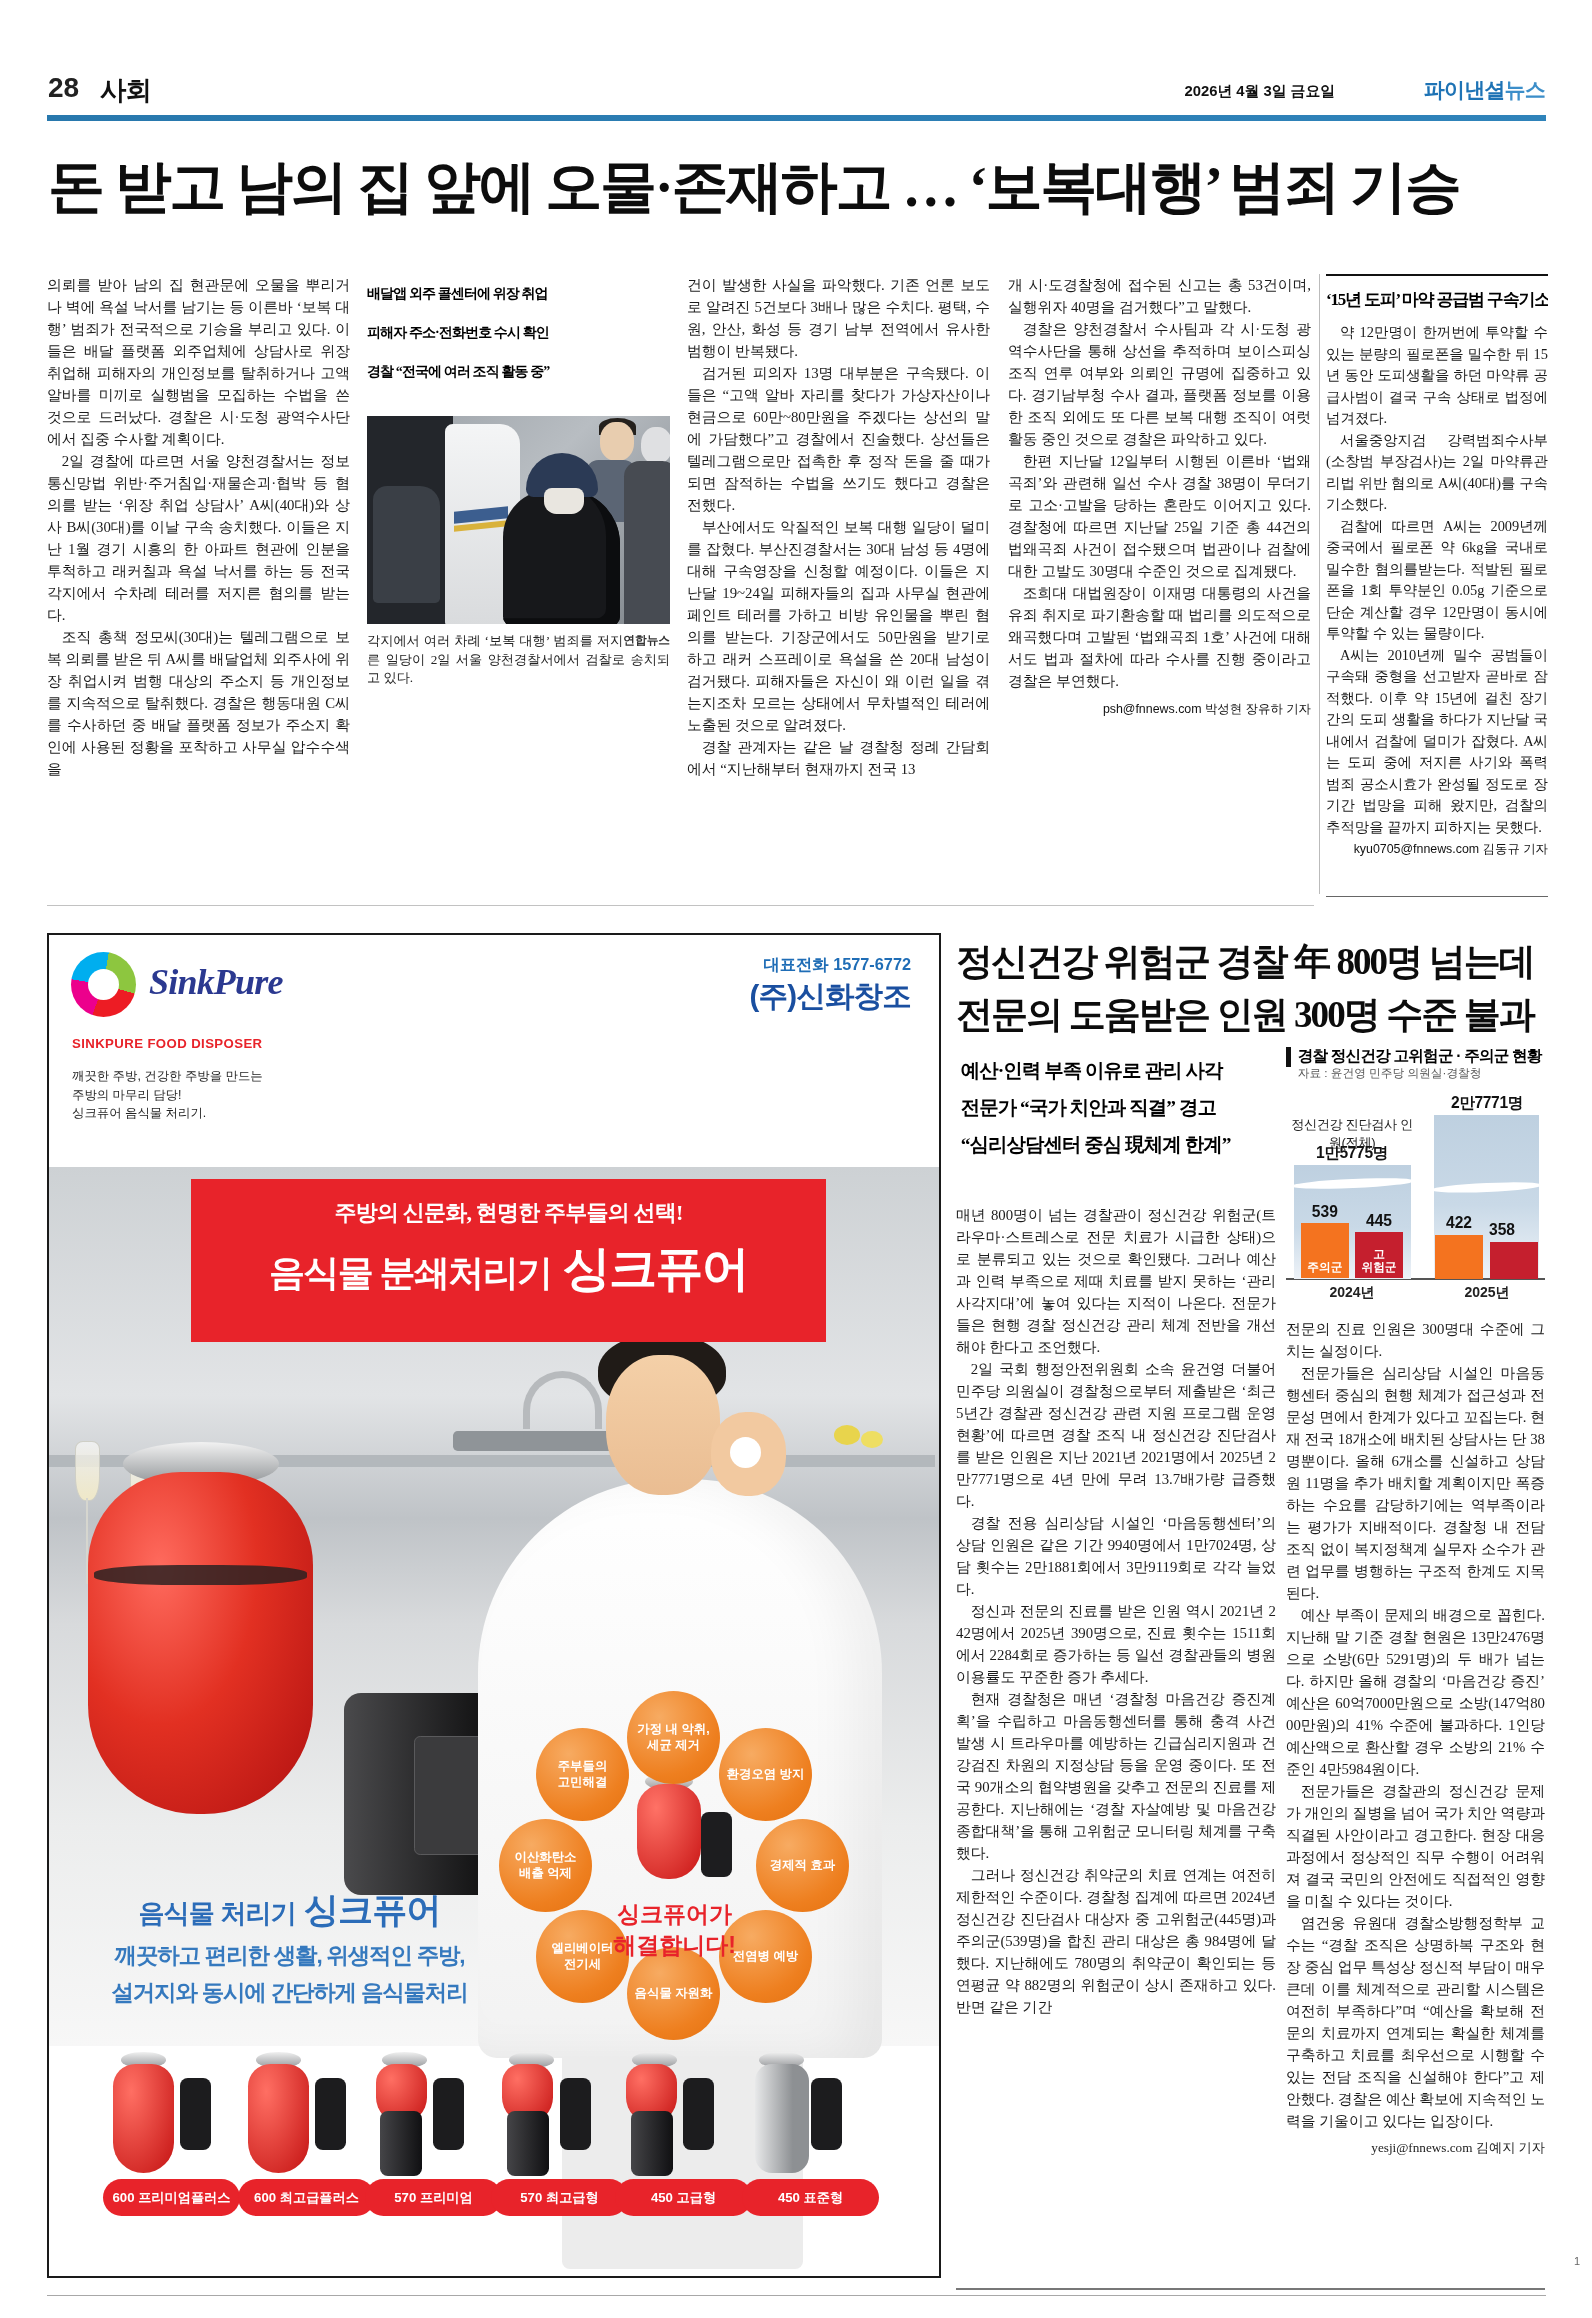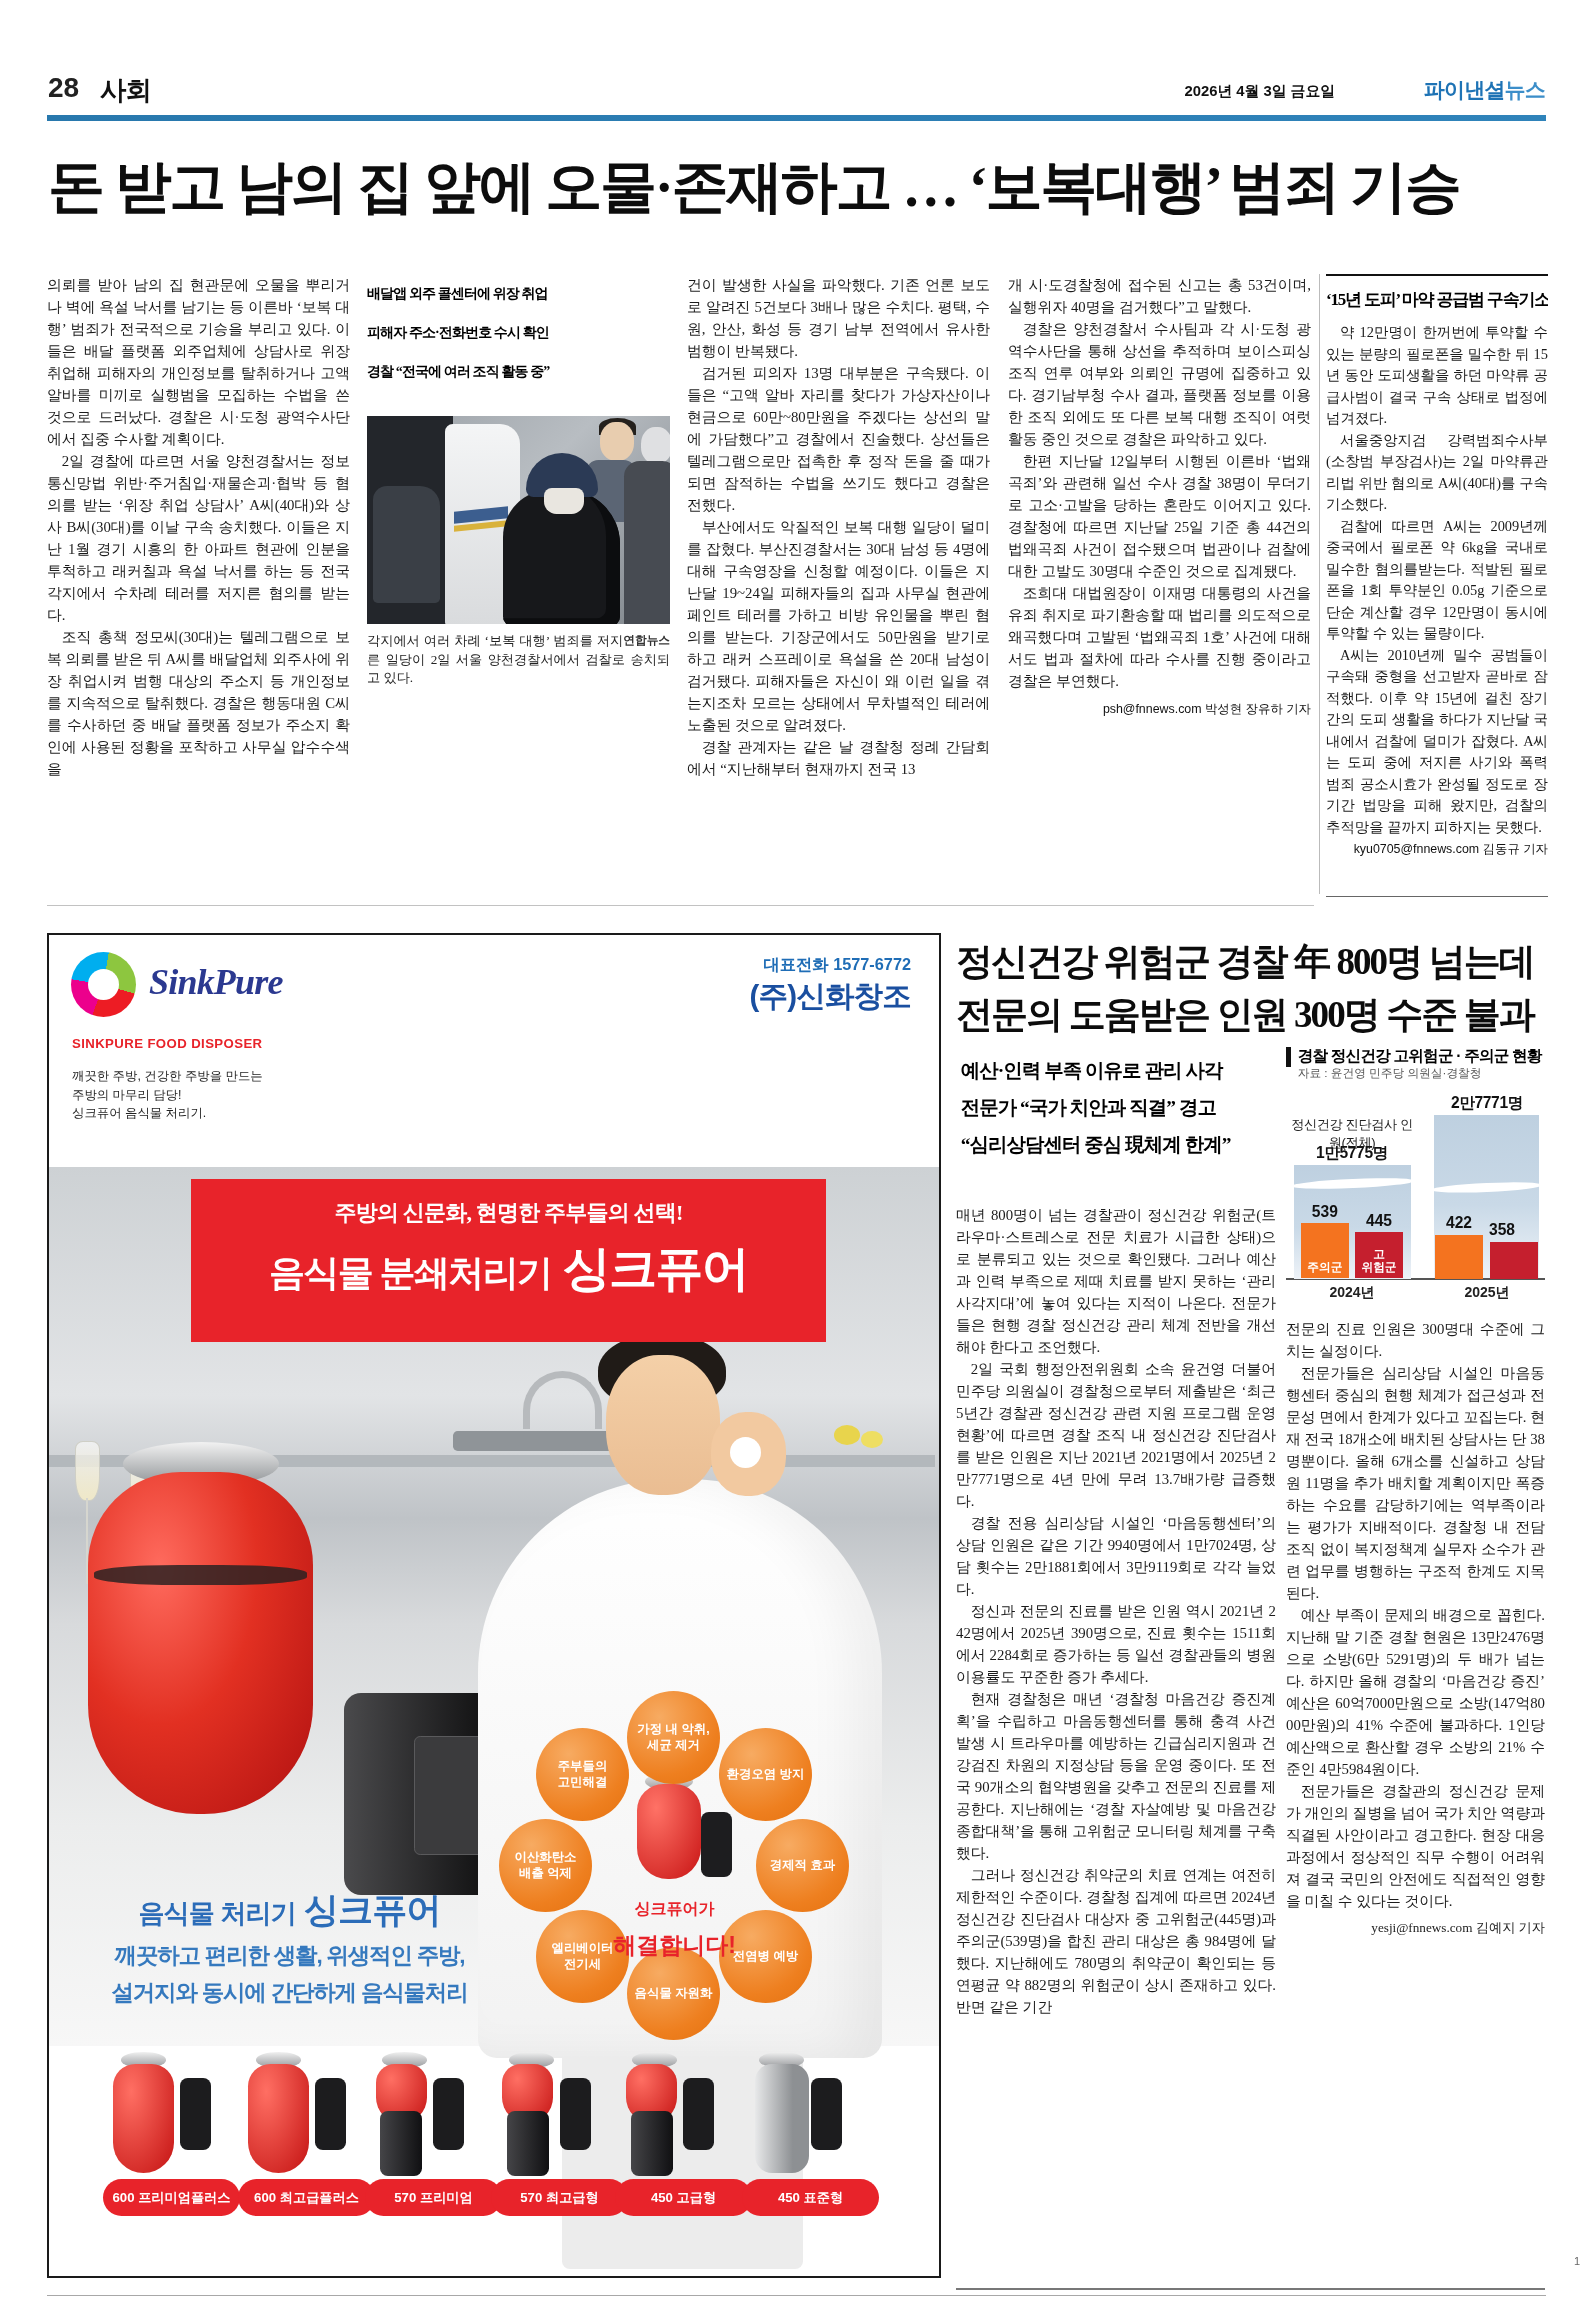--- a/index.html
+++ b/index.html
@@ -109,21 +109,21 @@
      background:radial-gradient(circle at 35% 28%,#f7ab62 0%,#ee7f1f 65%,#e4710f 100%);
      font-family:"Liberation Sans",sans-serif;word-break:keep-all;}
   .b-top{left:578px;top:756px;} .b-tr{left:670px;top:793px;} .b-r{left:707px;top:884px;}
   .b-br{left:670px;top:975px;} .b-b{left:578px;top:1012px;} .b-bl{left:487px;top:975px;}
   .b-l{left:450px;top:884px;} .b-tl{left:487px;top:793px;}
 
   .mini-red{left:588px;top:849px;width:64px;height:95px;border-radius:26.4px 26.4px 31px 31px;
      background:radial-gradient(ellipse at 30% 25%,#ff7266,#c81414);z-index:4;}
   .mini-flange{left:596px;top:838px;width:48px;height:17px;border-radius:50%;background:linear-gradient(180deg,#eee,#9a9a9a);z-index:4;}
   .mini-black{left:652px;top:877px;width:31px;height:65px;border-radius:7.8px;background:#1d1d1f;z-index:4;}
-  .ad-center-t1{left:532px;top:964px;width:187px;text-align:center;font-size:16px;font-weight:800;color:#e8232a;z-index:6;font-family:"Liberation Sans",sans-serif;}
+  .ad-center-t1{left:532px;top:964px;width:187px;text-align:center;font-size:23px;font-weight:800;color:#e8232a;z-index:6;font-family:"Liberation Sans",sans-serif;}
   .ad-center-t2{left:532px;top:995px;width:187px;text-align:center;font-size:23px;font-weight:800;color:#e8232a;z-index:6;font-family:"Liberation Sans",sans-serif;}
 
   .ad-promo{left:54px;top:952px;width:373px;text-align:center;z-index:6;font-family:"Liberation Sans",sans-serif;}
   .ad-promo *{position:static;}
   .ad-promo .t{display:block;color:#2b6cb8;font-weight:800;letter-spacing:-0.8px;}
   .ad-promo .t .a{font-size:26px;} .ad-promo .t .b{font-size:35px;margin-left:7.8px;}
   .ad-promo .l{display:block;margin-top:6.2px;font-size:22.5px;font-weight:700;color:#3579be;letter-spacing:-1.2px;}
 
   .prod-pill{top:1244px;width:137px;height:37px;background:#e8232a;border-radius:20px;color:#fff;
      display:flex;align-items:center;justify-content:center;font-size:13.2px;font-weight:800;z-index:7;
@@ -389,20 +389,21 @@
     <p>정신과 전문의 진료를 받은 인원 역시 2021년 242명에서 2025년 390명으로, 진료 횟수는 1511회에서 2284회로 증가하는 등 일선 경찰관들의 병원 이용률도 꾸준한 증가 추세다.</p>
     <p>현재 경찰청은 매년 ‘경찰청 마음건강 증진계획’을 수립하고 마음동행센터를 통해 충격 사건 발생 시 트라우마를 예방하는 긴급심리지원과 건강검진 차원의 지정상담 등을 운영 중이다. 또 전국 90개소의 협약병원을 갖추고 전문의 진료를 제공한다. 지난해에는 ‘경찰 자살예방 및 마음건강 종합대책’을 통해 고위험군 모니터링 체계를 구축했다.</p>
     <p>그러나 정신건강 취약군의 치료 연계는 여전히 제한적인 수준이다. 경찰청 집계에 따르면 2024년 정신건강 진단검사 대상자 중 고위험군(445명)과 주의군(539명)을 합친 관리 대상은 총 984명에 달했다. 지난해에도 780명의 취약군이 확인되는 등 연평균 약 882명의 위험군이 상시 존재하고 있다. 반면 같은 기간</p>
   </div>
 
   <div class="sa-col sa-col2">
     <p class="cont">전문의 진료 인원은 300명대 수준에 그치는 실정이다.</p>
     <p>전문가들은 심리상담 시설인 마음동행센터 중심의 현행 체계가 접근성과 전문성 면에서 한계가 있다고 꼬집는다. 현재 전국 18개소에 배치된 상담사는 단 38명뿐이다. 올해 6개소를 신설하고 상담원 11명을 추가 배치할 계획이지만 폭증하는 수요를 감당하기에는 역부족이라는 평가가 지배적이다. 경찰청 내 전담 조직 없이 복지정책계 실무자 소수가 관련 업무를 병행하는 구조적 한계도 지목된다.</p>
     <p>예산 부족이 문제의 배경으로 꼽힌다. 지난해 말 기준 경찰 현원은 13만2476명으로 소방(6만 5291명)의 두 배가 넘는다. 하지만 올해 경찰의 ‘마음건강 증진’ 예산은 60억7000만원으로 소방(147억8000만원)의 41% 수준에 불과하다. 1인당 예산액으로 환산할 경우 소방의 21% 수준인 4만5984원이다.</p>
     <p>전문가들은 경찰관의 정신건강 문제가 개인의 질병을 넘어 국가 치안 역량과 직결된 사안이라고 경고한다. 현장 대응 과정에서 정상적인 직무 수행이 어려워져 결국 국민의 안전에도 직접적인 영향을 미칠 수 있다는 것이다.</p>
+    <p>염건웅 유원대 경찰소방행정학부 교수는 “경찰 조직은 상명하복 구조와 현장 중심 업무 특성상 정신적 부담이 매우 큰데 이를 체계적으로 관리할 시스템은 여전히 부족하다”며 “예산을 확보해 전문의 치료까지 연계되는 확실한 체계를 구축하고 치료를 최우선으로 시행할 수 있는 전담 조직을 신설해야 한다”고 제안했다. 경찰은 예산 확보에 지속적인 노력을 기울이고 있다는 입장이다.</p>
     <div class="sa-byline"><span class="mail">yesji@fnnews.com 김예지 기자</span></div>
   </div>
 </div>
 
 <div class="abs sa-bottom-rule"></div>
 <div class="abs page-bottom-rule"></div>
 <div class="abs sans page-corner">1</div>
 
 
 </body></html>

